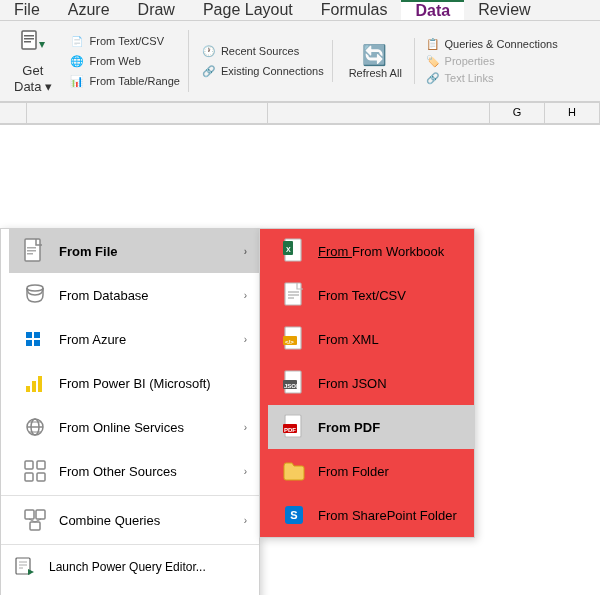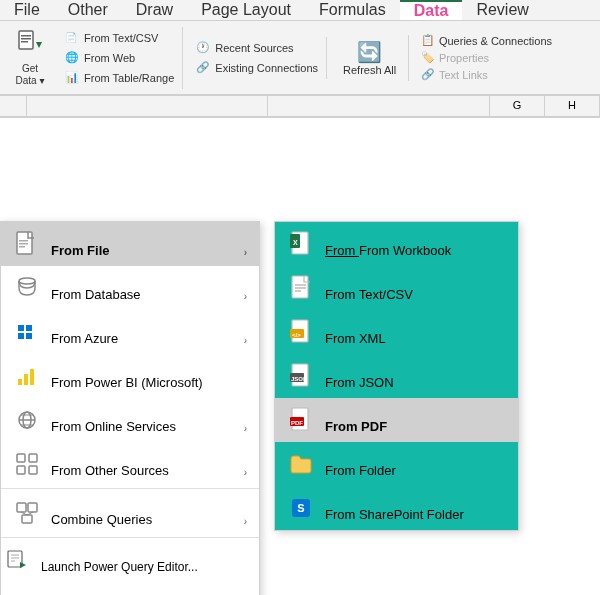--- a/index.html
+++ b/index.html
@@ -9,21 +9,21 @@
       padding: 0 14px;
       font-size: 16px;
       color: #333;
       cursor: pointer;
       border: none;
       background: none;
     }
     .ribbon-tab.active {
       background: #fff;
       border-top: 2px solid #217346;
-      color: #ec4899;
+      color: #701a75;
       font-weight: 600;
     }
     .ribbon-content {
       background: #f3f3f3;
       border-bottom: 2px solid #d0d0d0;
       padding: 4px 8px;
       display: flex;
       align-items: center;
       gap: 4px;
       min-height: 64px;
@@ -68,76 +68,77 @@
       left: 0px;
       width: 260px;
       background: #fff;
       border: 1px solid #d0d0d0;
       box-shadow: 2px 2px 8px rgba(0,0,0,0.18);
       z-index: 10;
       font-size: 13px;
     }
     .menu-item {
       display: flex;
-      align-items: flex-end;
+      align-items: center;
       padding: 8px 12px;
       cursor: pointer;
       gap: 10px;
       position: relative;
+      margin-left: 8px;
     }
     .menu-item.active-item { background: #d0d0d0; font-weight: 600; }
     .menu-item .menu-icon { width: 28px; height: 28px; display: flex; align-items: center; justify-content: center; flex-shrink: 0; }
     .menu-item .menu-label { flex: 1; }
     .menu-item .chevron { font-size: 10px; color: #666; }
     .menu-divider { height: 1px; background: #e0e0e0; margin: 2px 0; }
     .menu-item.small-item { padding: 6px 2px; font-size: 12px; }
 
     .secondary-menu {
       position: absolute;
       top: 125px;
-      left: 274px;
-      width: 245px;
-      background: #14b8a6;
+      left: 259px;
+      width: 216px;
+      background: #ef4444;
       border: 1px solid #d0d0d0;
       box-shadow: 2px 2px 8px rgba(0,0,0,0.18);
       z-index: 11;
       font-size: 13px;
     }
     .sp-s { background: #0078d4; color: #fff; font-size: 11px; font-weight: bold; width: 18px; height: 18px; border-radius: 3px; display: flex; align-items: center; justify-content: center; }
 
     
     .ribbon-area { background: #f3f3f3; }
   </style>
 </head>
 <body>
 
 <div class="ribbon-area">
   <div class="ribbon-tabs">
     <button class="ribbon-tab">File</button>
-    <button class="ribbon-tab">Other</button>
+    <button class="ribbon-tab">Azure</button>
     <button class="ribbon-tab">Draw</button>
     <button class="ribbon-tab">Page Layout</button>
     <button class="ribbon-tab">Formulas</button>
     <button class="ribbon-tab active">Data</button>
     <button class="ribbon-tab">Review</button>
   </div>
 
   <div class="ribbon-content">
 
     <div class="ribbon-big-btn">
       <div class="big-icon" style="font-size:18px;">
         <svg width="28" height="28" viewBox="0 0 28 28">
           <rect x="3" y="3" width="14" height="18" rx="1" fill="white" stroke="#666" stroke-width="1.5"></rect>
           <rect x="5" y="7" width="10" height="1.5" fill="#666"></rect>
           <rect x="5" y="10" width="10" height="1.5" fill="#666"></rect>
           <rect x="5" y="13" width="7" height="1.5" fill="#666"></rect>
           <polygon points="20,14 26,14 23,20" fill="#217346"></polygon>
         </svg>
       </div>
-      <span style="font-size:10px; line-height:1.2;">Get<br>Data ▾</span>
+      <span style="font-size:13px; line-height:1.2;">Get<br>Data ▾</span>
     </div>
 
     <div class="ribbon-group">
       <div class="ribbon-btn">
         <span class="icon-placeholder" style="color:#555; font-size:10px; font-weight:bold;">📄</span>
         <span>From Text/CSV</span>
       </div>
       <div class="ribbon-btn">
         <span class="icon-placeholder">🌐</span>
         <span>From Web</span>

